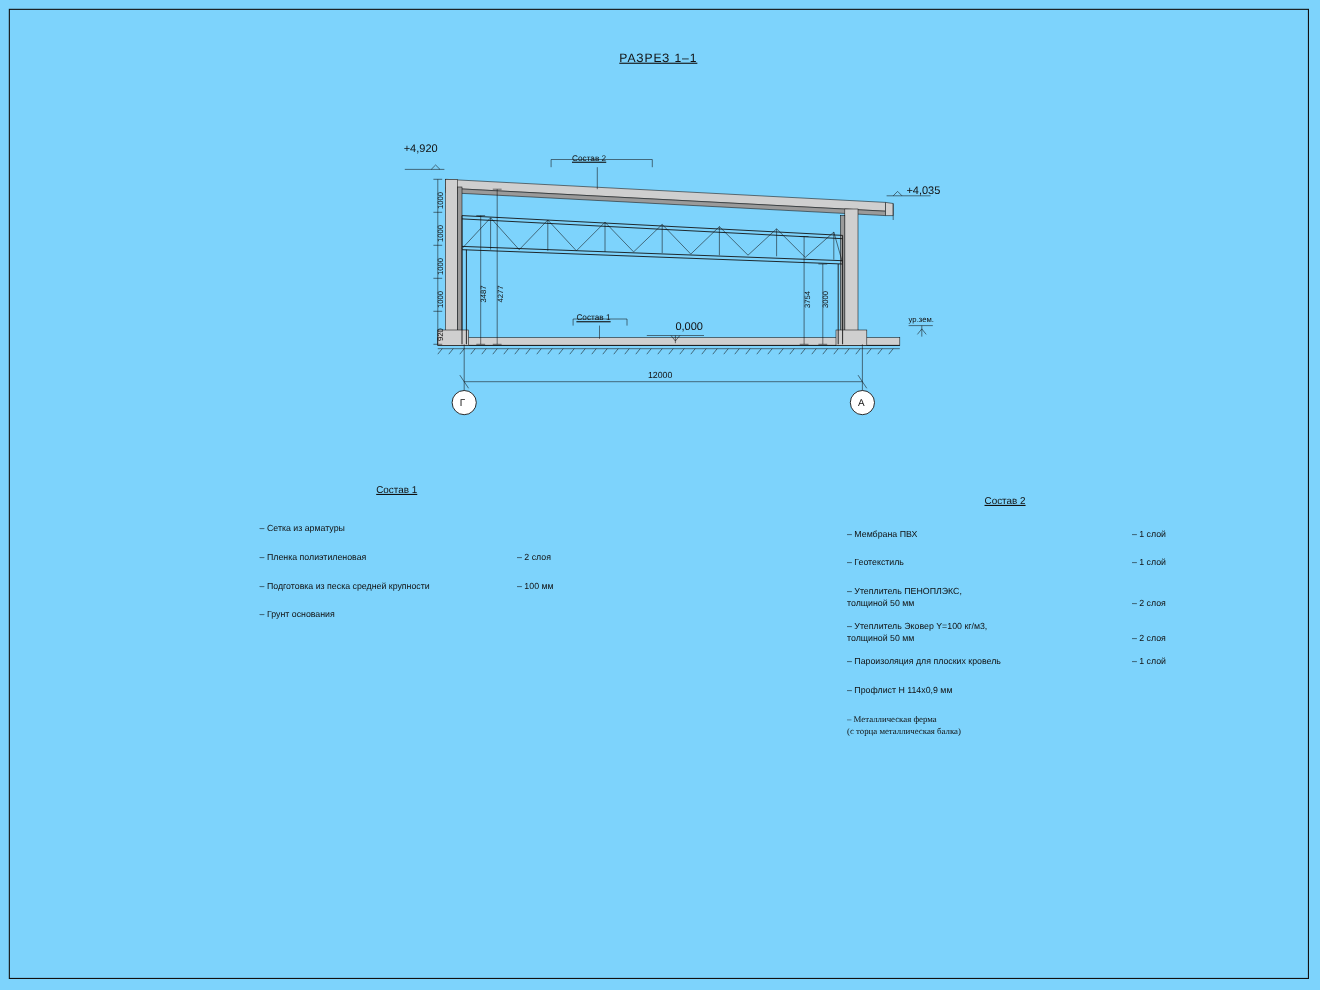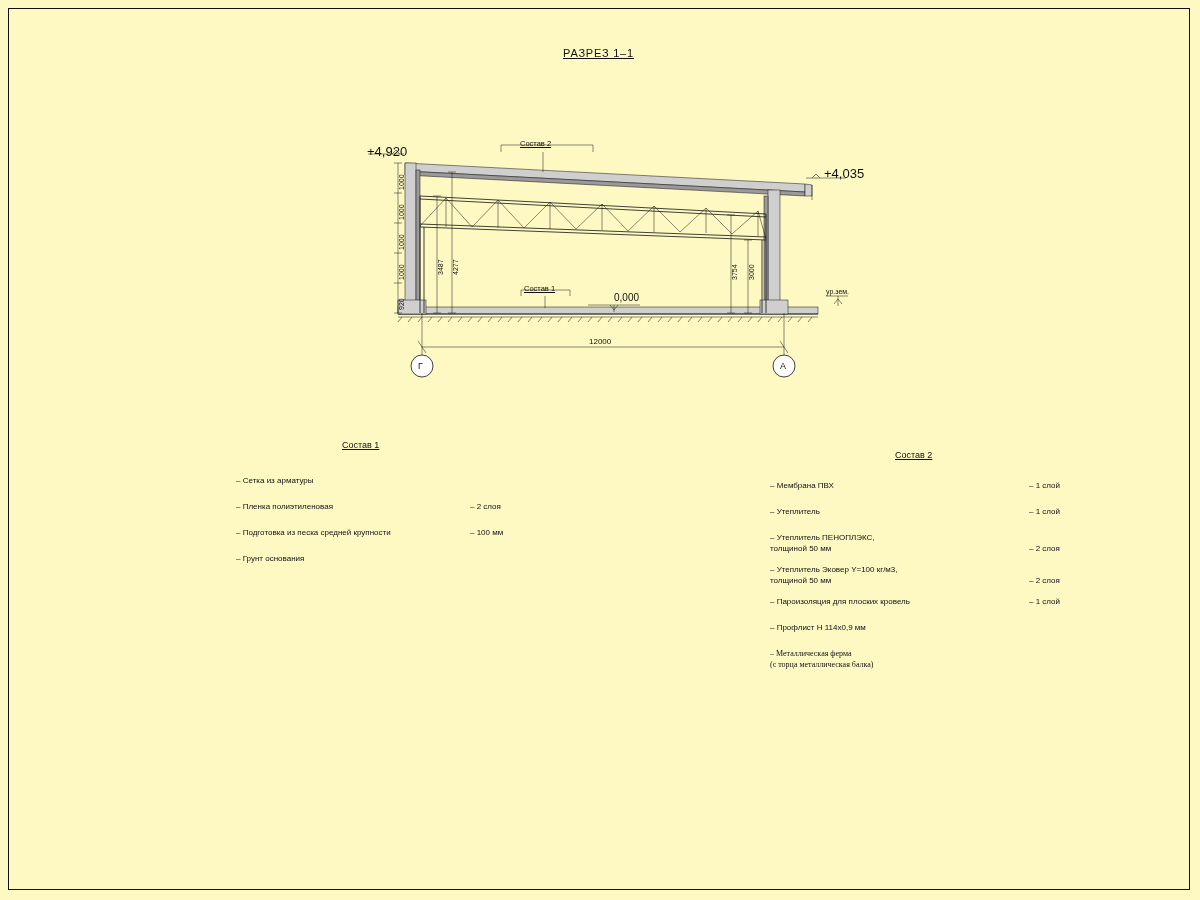--- a/index.html
+++ b/index.html
@@ -7,21 +7,21 @@
     padding: 0;
     background: #ffffff;
   }
   body {
     font-family: "Liberation Sans", sans-serif;
   }
   #sheet {
     position: relative;
     width: 1200px;
     height: 900px;
-    background: #fef9c3;
+    background: #7dd3fc;
     overflow: hidden;
   }
   .frame {
     position: absolute;
     left: 8px;
     top: 8px;
     width: 1182px;
     height: 882px;
     border: 1px solid #111;
     box-sizing: border-box;
@@ -229,22 +229,22 @@
     <path class="ln-thin" d="M521,290 L570,290"></path>
     <path class="ln-thin" d="M521,290 L521,296"></path>
     <path class="ln-thin" d="M570,290 L570,296"></path>
 
     <path class="ln-thin" d="M812,185 L812,200"></path>
   </svg>
 
   <div class="txt sublabel" style="left:520px; top:138px; font-size:7.5px;">Состав 2</div>
   <div class="txt sublabel" style="left:524px; top:283px; font-size:7.5px;">Состав 1</div>
 
-  <div class="txt" style="left:367px; top:146px; font-size:13px;">+4,920</div>
-  <div class="txt" style="left:824px; top:168px; font-size:13px;">+4,035</div>
+  <div class="txt" style="left:367px; top:130px; font-size:10px;">+4,920</div>
+  <div class="txt" style="left:824px; top:168px; font-size:10px;">+4,035</div>
   <div class="txt" style="left:614px; top:292px; font-size:10px;">0,000</div>
   <div class="txt" style="left:826px; top:286px; font-size:7px;">ур.зем.</div>
 
   <div class="txt vert" style="left:396px; top:190px;">1000</div>
   <div class="txt vert" style="left:396px; top:220px;">1000</div>
   <div class="txt vert" style="left:396px; top:250px;">1000</div>
   <div class="txt vert" style="left:396px; top:280px;">1000</div>
   <div class="txt vert" style="left:396px; top:310px;">920</div>
 
   <div class="txt vert" style="left:435px; top:275px;">3487</div>
@@ -277,21 +277,21 @@
     </div>
   </div>
 
   <div class="txt spec-title" style="left:895px; top:450px;">Состав 2</div>
   <div style="position:absolute; left:770px; top:481px; width:320px;">
     <div style="position:relative; height:26px;">
       <div class="txt spec-item" style="left:0; top:0;">– Мембрана ПВХ</div>
       <div class="txt spec-item" style="left:259px; top:0;">– 1 слой</div>
     </div>
     <div style="position:relative; height:26px;">
-      <div class="txt spec-item" style="left:0; top:0;">– Утеплитель</div>
+      <div class="txt spec-item" style="left:0; top:0;">– Геотекстиль</div>
       <div class="txt spec-item" style="left:259px; top:0;">– 1 слой</div>
     </div>
     <div style="position:relative; height:32px;">
       <div class="txt spec-item" style="left:0; top:0;">– Утеплитель ПЕНОПЛЭКС,
 толщиной 50 мм</div>
       <div class="txt spec-item" style="left:259px; top:11px;">– 2 слоя</div>
     </div>
     <div style="position:relative; height:32px;">
       <div class="txt spec-item" style="left:0; top:0;">– Утеплитель Эковер Y=100 кг/м3,
 толщиной 50 мм</div>

